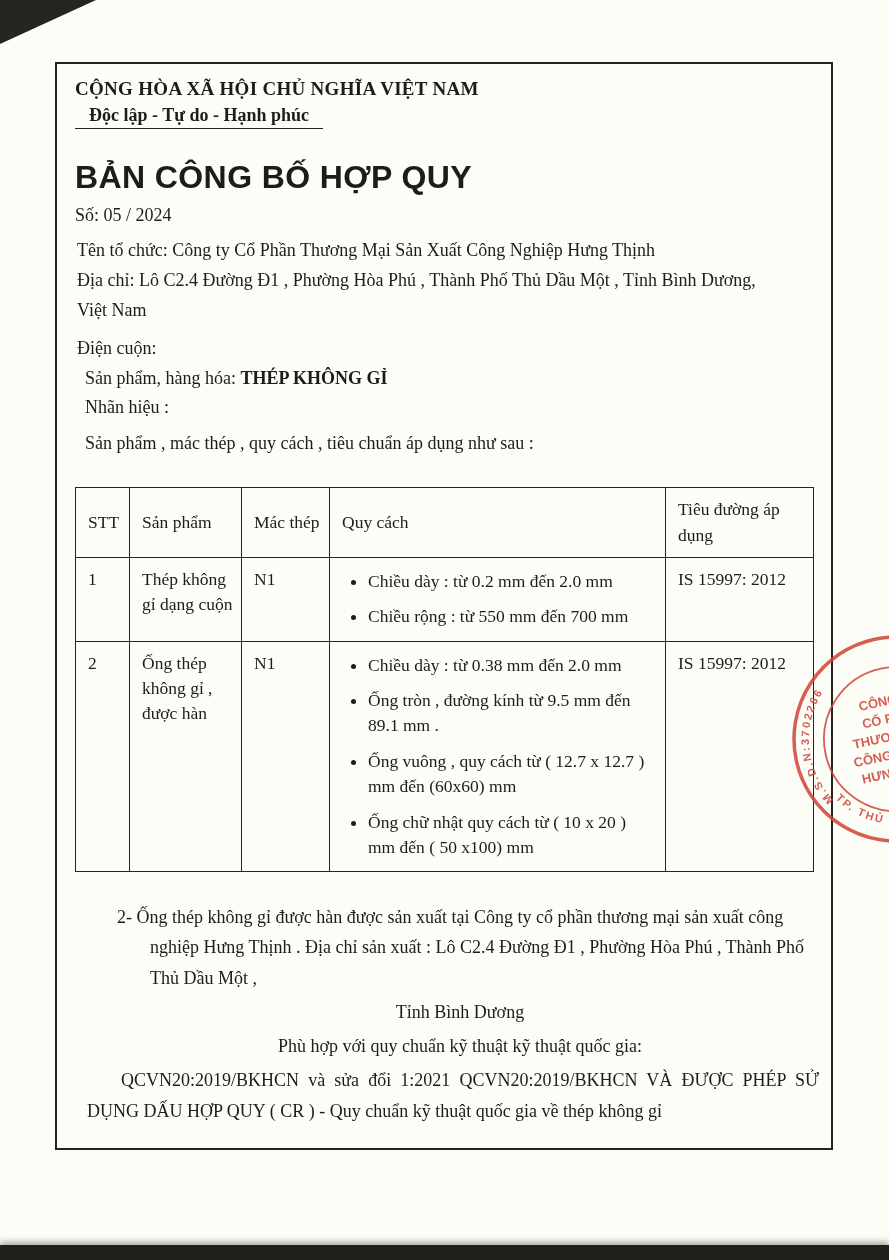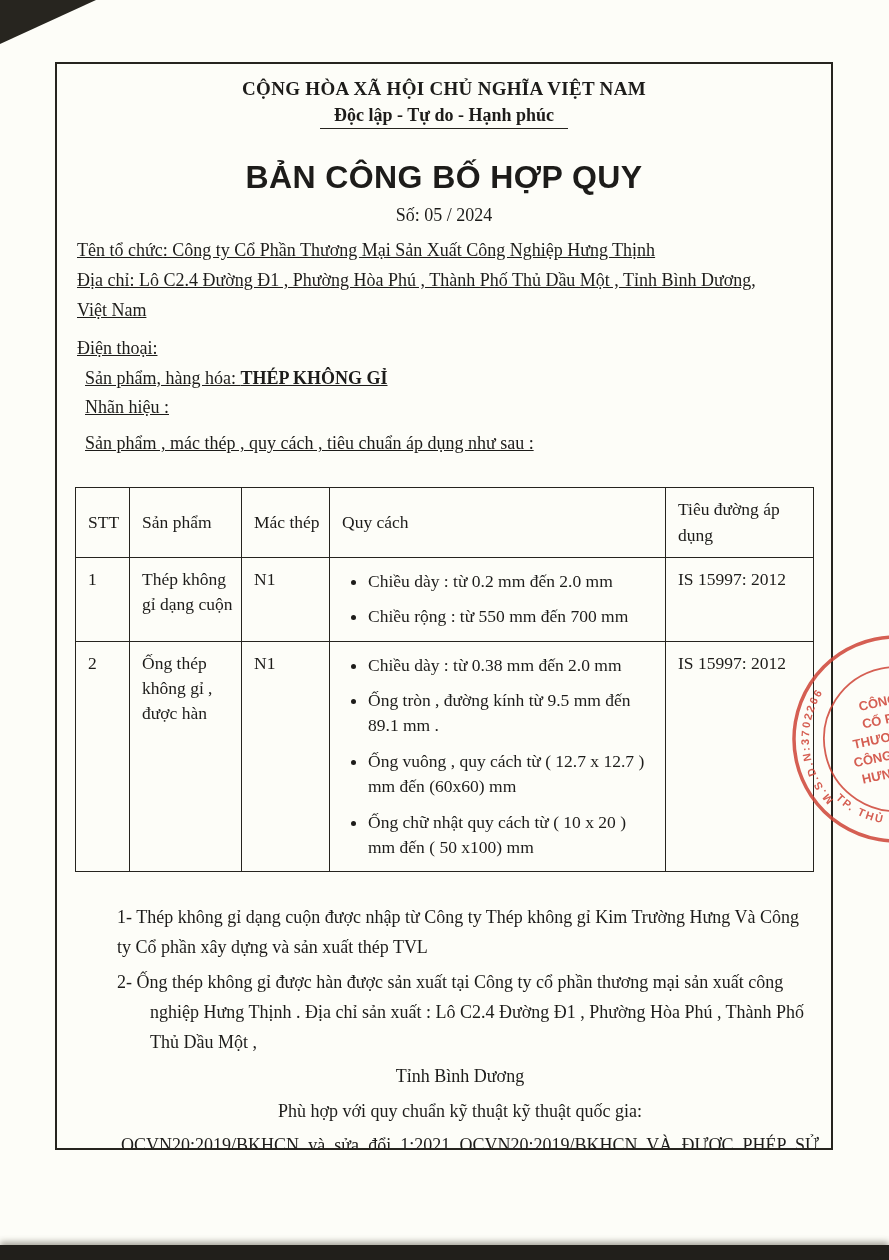--- a/index.html
+++ b/index.html
@@ -13,31 +13,31 @@
   
   .corner-wedge{position:absolute;left:0;top:0;width:96px;height:44px;
     background:#27251f;clip-path:polygon(0 0,100% 0,0 100%);z-index:5;}
   .bottom-band{position:absolute;left:0;bottom:0;width:100%;height:15px;background:#211f1b;z-index:5;
     box-shadow:0 -3px 6px rgba(60,55,40,.45);}
   .frame{
     position:absolute;left:55px;top:62px;width:778px;height:1088px;
     border:2px solid #26241f;background:transparent;box-sizing:border-box;
     padding:12px 18px 0 18px;overflow:hidden;
   }
-  .center{text-align:center;}
+  .center{text-align:left;}
   .nat-title{font-weight:bold;font-size:19px;letter-spacing:.3px;margin-top:2px;}
   .motto-wrap{margin-top:5px;}
   .motto{display:inline-block;font-weight:bold;font-size:18px;
     border-bottom:1.6px solid #26241f;padding:0 14px 2px 14px;}
   .doc-title{margin-top:30px;font-family:"Liberation Sans", sans-serif;
     font-weight:bold;font-size:32px;letter-spacing:.4px;}
   .doc-number{margin-top:9px;font-size:18px;}
   .body-text{font-size:18px;line-height:1.66;}
   .info{margin-top:10px;padding:0 2px;}
-  .info p{margin:0;text-decoration:underline;}
+  .info p{margin:0;}
   .p-org{width:720px;}
   .p-addr{width:712px;}
   .p-phone{margin-top:8px !important;}
   .indent8{margin-left:8px !important;}
   .bold{font-weight:bold;}
   .intro{margin-top:6px !important;}
   
   table.spec{border-collapse:collapse;width:100%;margin-top:28px;table-layout:fixed;
     font-size:17.5px;}
   table.spec th,table.spec td{border:1.6px solid #26241f;vertical-align:top;
@@ -76,21 +76,21 @@
     <div class="center motto-wrap">
       <span class="motto">Độc lập - Tự do - Hạnh phúc</span>
     </div>
 
     <div class="center doc-title">BẢN CÔNG BỐ HỢP QUY</div>
     <div class="center doc-number">Số: 05 / 2024</div>
 
     <div class="info body-text">
       <p class="p-org">Tên tổ chức: Công ty Cổ Phần Thương Mại Sản Xuất Công Nghiệp Hưng Thịnh</p>
       <p class="p-addr">Địa chỉ: Lô C2.4 Đường Đ1 , Phường Hòa Phú , Thành Phố Thủ Dầu Một , Tỉnh Bình Dương, Việt Nam</p>
-      <p class="p-phone">Điện thoại:</p>
+      <p class="p-phone">Điện cuộn:</p>
       <p class="indent8"><span>Sản phẩm, hàng hóa: </span><span class="bold">THÉP KHÔNG GỈ</span></p>
       <p class="indent8">Nhãn hiệu :</p>
       <p class="indent8 intro">Sản phẩm , mác thép , quy cách , tiêu chuẩn áp dụng như sau :</p>
     </div>
 
     <table class="spec">
       <colgroup>
         <col class="c-stt">
           <col class="c-sp">
           <col class="c-mt">
@@ -130,21 +130,20 @@
               <li>Ống vuông , quy cách từ ( 12.7 x 12.7 ) mm đến (60x60) mm</li>
               <li>Ống chữ nhật quy cách từ ( 10 x 20 ) mm đến ( 50 x100) mm</li>
             </ul>
           </td>
           <td>IS 15997: 2012</td>
         </tr>
       </tbody>
     </table>
 
     <div class="notes">
-      <p class="note-num">1-  Thép không gỉ dạng cuộn được nhập từ Công ty Thép không gỉ Kim Trường Hưng Và Công ty Cổ phần xây dựng và sản xuất thép TVL</p>
       <p class="note-hang">2-  Ống thép không gỉ được hàn được sản xuất tại Công ty cổ phần thương mại sản xuất công nghiệp Hưng Thịnh . Địa chỉ sản xuất : Lô C2.4 Đường Đ1 , Phường Hòa Phú , Thành Phố Thủ Dầu Một ,</p>
       <p class="plain-ind">Tỉnh Bình Dương</p>
       <p class="plain-ind">Phù hợp với quy chuẩn kỹ thuật kỹ thuật quốc gia:</p>
       <p class="final-par">QCVN20:2019/BKHCN  và  sửa  đổi  1:2021  QCVN20:2019/BKHCN  VÀ  ĐƯỢC PHÉP SỬ DỤNG DẤU HỢP QUY ( CR ) -   Quy chuẩn kỹ thuật quốc gia về thép không gỉ</p>
     </div>
 
   </div>
 
   <svg class="stamp" viewBox="0 0 214 214">
     <circle cx="107" cy="107" r="102" fill="none" stroke="#cf4437" stroke-width="3.5"></circle>

